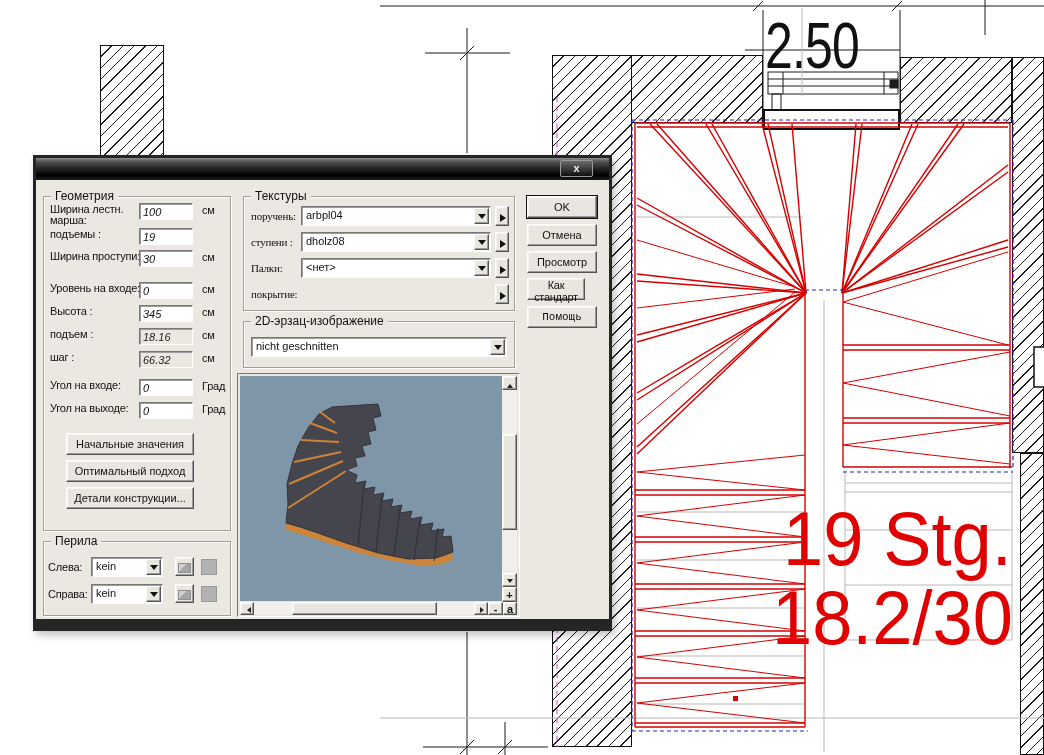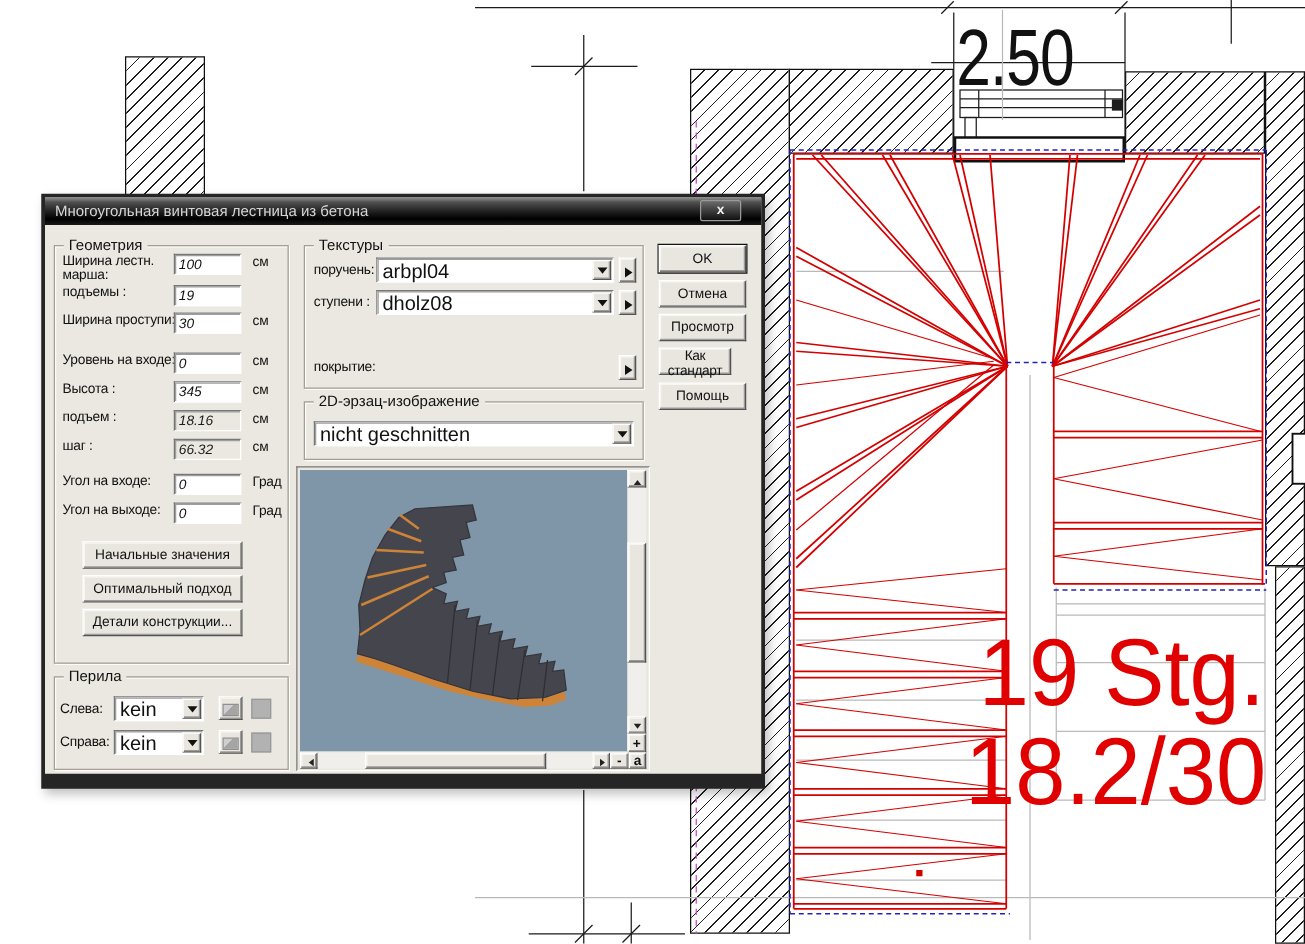--- a/index.html
+++ b/index.html
@@ -38,37 +38,37 @@
   .field:disabled{background:#ebe8e1;color:#1c1c1c;}
 
   .b95{background:#e9e6df;border:1px solid;border-color:#fff #545454 #545454 #fff;
        box-shadow:inset -1px -1px 0 #9b9b9b,inset 1px 1px 0 #f7f6f2;
        font-family:"Liberation Sans",sans-serif;font-size:11px;color:#111;text-align:center;
        position:absolute;box-sizing:border-box;padding:0;cursor:default;}
   .b95.default{box-shadow:0 0 0 1px #111,inset -1px -1px 0 #9b9b9b,inset 1px 1px 0 #f7f6f2;}
 
   .combo{position:absolute;background:#fff;border:1px solid;border-color:#777 #fff #fff #777;
          box-shadow:inset 1px 1px 0 #9d9d9d;box-sizing:border-box;}
-  .combo .ctext{position:absolute;left:4px;top:2px;font-size:16px;color:#111;white-space:nowrap;}
+  .combo .ctext{position:absolute;left:4px;top:2px;font-size:11px;color:#111;white-space:nowrap;}
   .dbtn{position:absolute;right:1px;top:1px;bottom:1px;width:15px;background:#e9e6df;
         border:1px solid;border-color:#fff #545454 #545454 #fff;box-shadow:inset -1px -1px 0 #9b9b9b;box-sizing:border-box;}
   .tri-down{width:0;height:0;border:4px solid transparent;border-top:5px solid #111;margin:5px auto 0;}
   .tri-right{width:0;height:0;border:4px solid transparent;border-left:6px solid #111;margin:3px auto 0 4px;}
   .tri-up-s{width:0;height:0;border:3px solid transparent;border-bottom:4px solid #222;margin:2px auto 0;}
   .tri-down-s{width:0;height:0;border:3px solid transparent;border-top:4px solid #222;margin:4px auto 0;}
   .tri-left-s{width:0;height:0;border:3px solid transparent;border-right:4px solid #222;margin:3px 0 0 3px;}
   .tri-right-s{width:0;height:0;border:3px solid transparent;border-left:4px solid #222;margin:3px 0 0 5px;}
 
   .g-row{position:absolute;left:14px;width:195px;height:24px;}
   .g-row .lbl{position:absolute;left:0;top:3px;width:92px;line-height:11px;}
   .g-row .field{left:89px;top:2px;width:54px;height:17px;font-style:italic;}
   .g-row .unit{position:absolute;left:152px;top:4px;}
 
   .t-row{position:absolute;left:215px;width:260px;height:24px;}
-  .t-row .lbl{position:absolute;left:0;top:6px;}
+  .t-row .lbl{position:absolute;left:0;top:6px;font-family:Liberation Serif, serif;}
   .t-row .combo{left:50px;top:2px;width:190px;height:20px;}
   .t-row .nbtn{left:244px;top:2px;width:14px;height:20px;}
 
   .r-row{position:absolute;left:12px;width:180px;height:24px;}
   .r-row .lbl{position:absolute;left:0;top:6px;}
   .r-row .combo{left:43px;top:2px;width:72px;height:20px;}
   .r-row .icobtn{left:127px;top:2px;width:19px;height:19px;}
   .swatch{position:absolute;left:153px;top:4px;width:16px;height:16px;background:#b2b2b2;border:1px solid #989898;box-sizing:border-box;}
   .ico-pic{width:11px;height:8px;border:1px solid #8f8f8f;margin:3px auto 0;background:linear-gradient(135deg,#cfcfcf 40%,#a5a5a5 40%);}
 
@@ -232,21 +232,20 @@
   </svg>
 
   <div class="dim-label" style="left:765px;top:14px;">2.50</div>
   <div class="stair-label" style="left:783px;top:501px;">19 Stg.</div>
   <div class="stair-label" style="left:772px;top:580px;">18.2/30</div>
 
   <div class="dialog">
     <div class="dialog-inner">
 
       <div class="titlebar">
-        <span>Многоугольная винтовая лестница из бетона</span>
         <div class="closebtn">x</div>
       </div>
 
       <div class="group" style="left:7px;top:38px;width:188px;height:335px;">
         <span class="legend">Геометрия</span>
       </div>
 
       <div class="g-row" style="top:43px;">
         <span class="lbl">Ширина лестн. марша:</span>
         <input class="field" value="100" style="">
@@ -339,20 +338,32 @@
             </div>
         </div>
         <button class="b95 nbtn">
             <div class="tri-right"></div>
           </button>
       </div>
       <div class="t-row" style="top:72px;">
         <span class="lbl">ступени :</span>
         <div class="combo">
           <span class="ctext">dholz08</span>
+          <div class="dbtn">
+              <div class="tri-down"></div>
+            </div>
+        </div>
+        <button class="b95 nbtn">
+            <div class="tri-right"></div>
+          </button>
+      </div>
+      <div class="t-row" style="top:98px;">
+        <span class="lbl">Палки:</span>
+        <div class="combo">
+          <span class="ctext">&lt;нет&gt;</span>
           <div class="dbtn">
               <div class="tri-down"></div>
             </div>
         </div>
         <button class="b95 nbtn">
             <div class="tri-right"></div>
           </button>
       </div>
       <div class="t-row" style="top:124px;">
         <span class="lbl">покрытие:</span>
@@ -417,17 +428,17 @@
             <div class="tri-right-s"></div>
           </button>
         <button class="b95" style="left:250px;top:228px;width:15px;height:13px;font-weight:bold;">-</button>
         <button class="b95" style="left:265px;top:228px;width:14px;height:13px;font-weight:bold;">a</button>
       </div>
 
       <button class="b95 default" style="left:491px;top:38px;width:70px;height:22px;">OK</button>
       <button class="b95" style="left:491px;top:66px;width:70px;height:22px;">Отмена</button>
       <button class="b95" style="left:491px;top:93px;width:70px;height:22px;">Просмотр</button>
       <button class="b95" style="left:491px;top:120px;width:58px;height:22px;letter-spacing:-.3px;">Как стандарт</button>
-      <button class="b95" style="left:491px;top:148px;width:70px;height:22px;">Помощь</button>
+      <button class="b95" style="left:491px;top:148px;width:70px;height:22px;font-family:Liberation Mono, monospace;">Помощь</button>
 
     </div>
   </div>
 </div>
 
 </body></html>

